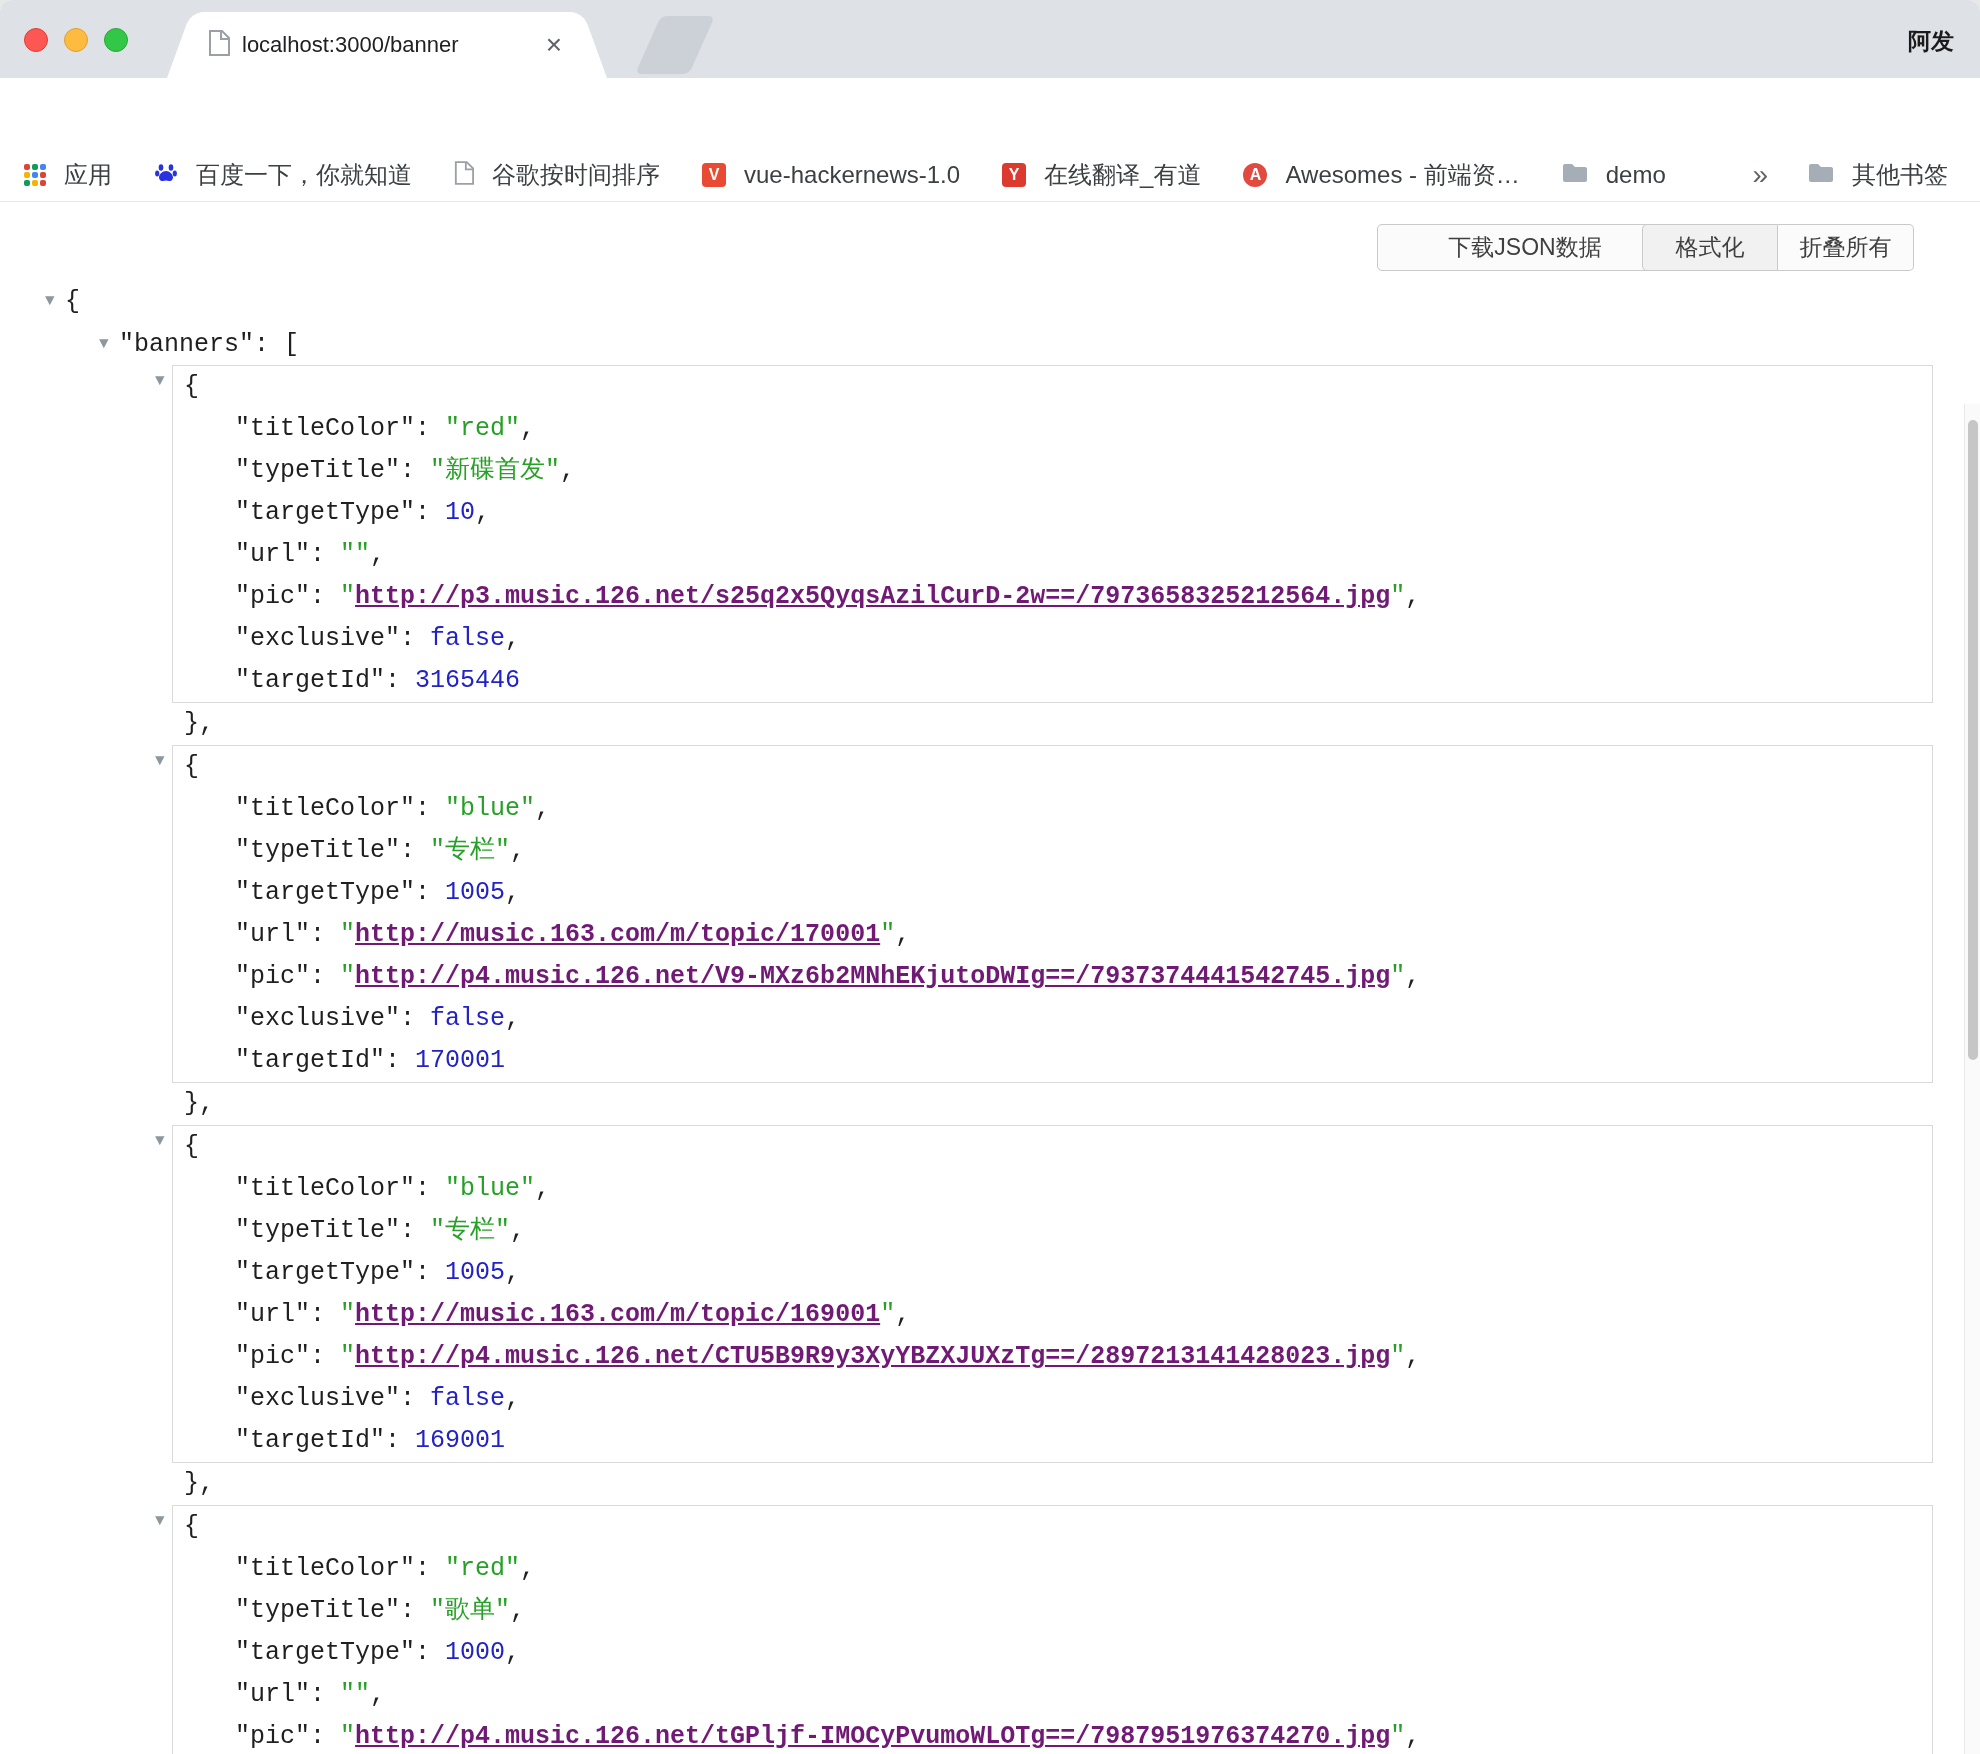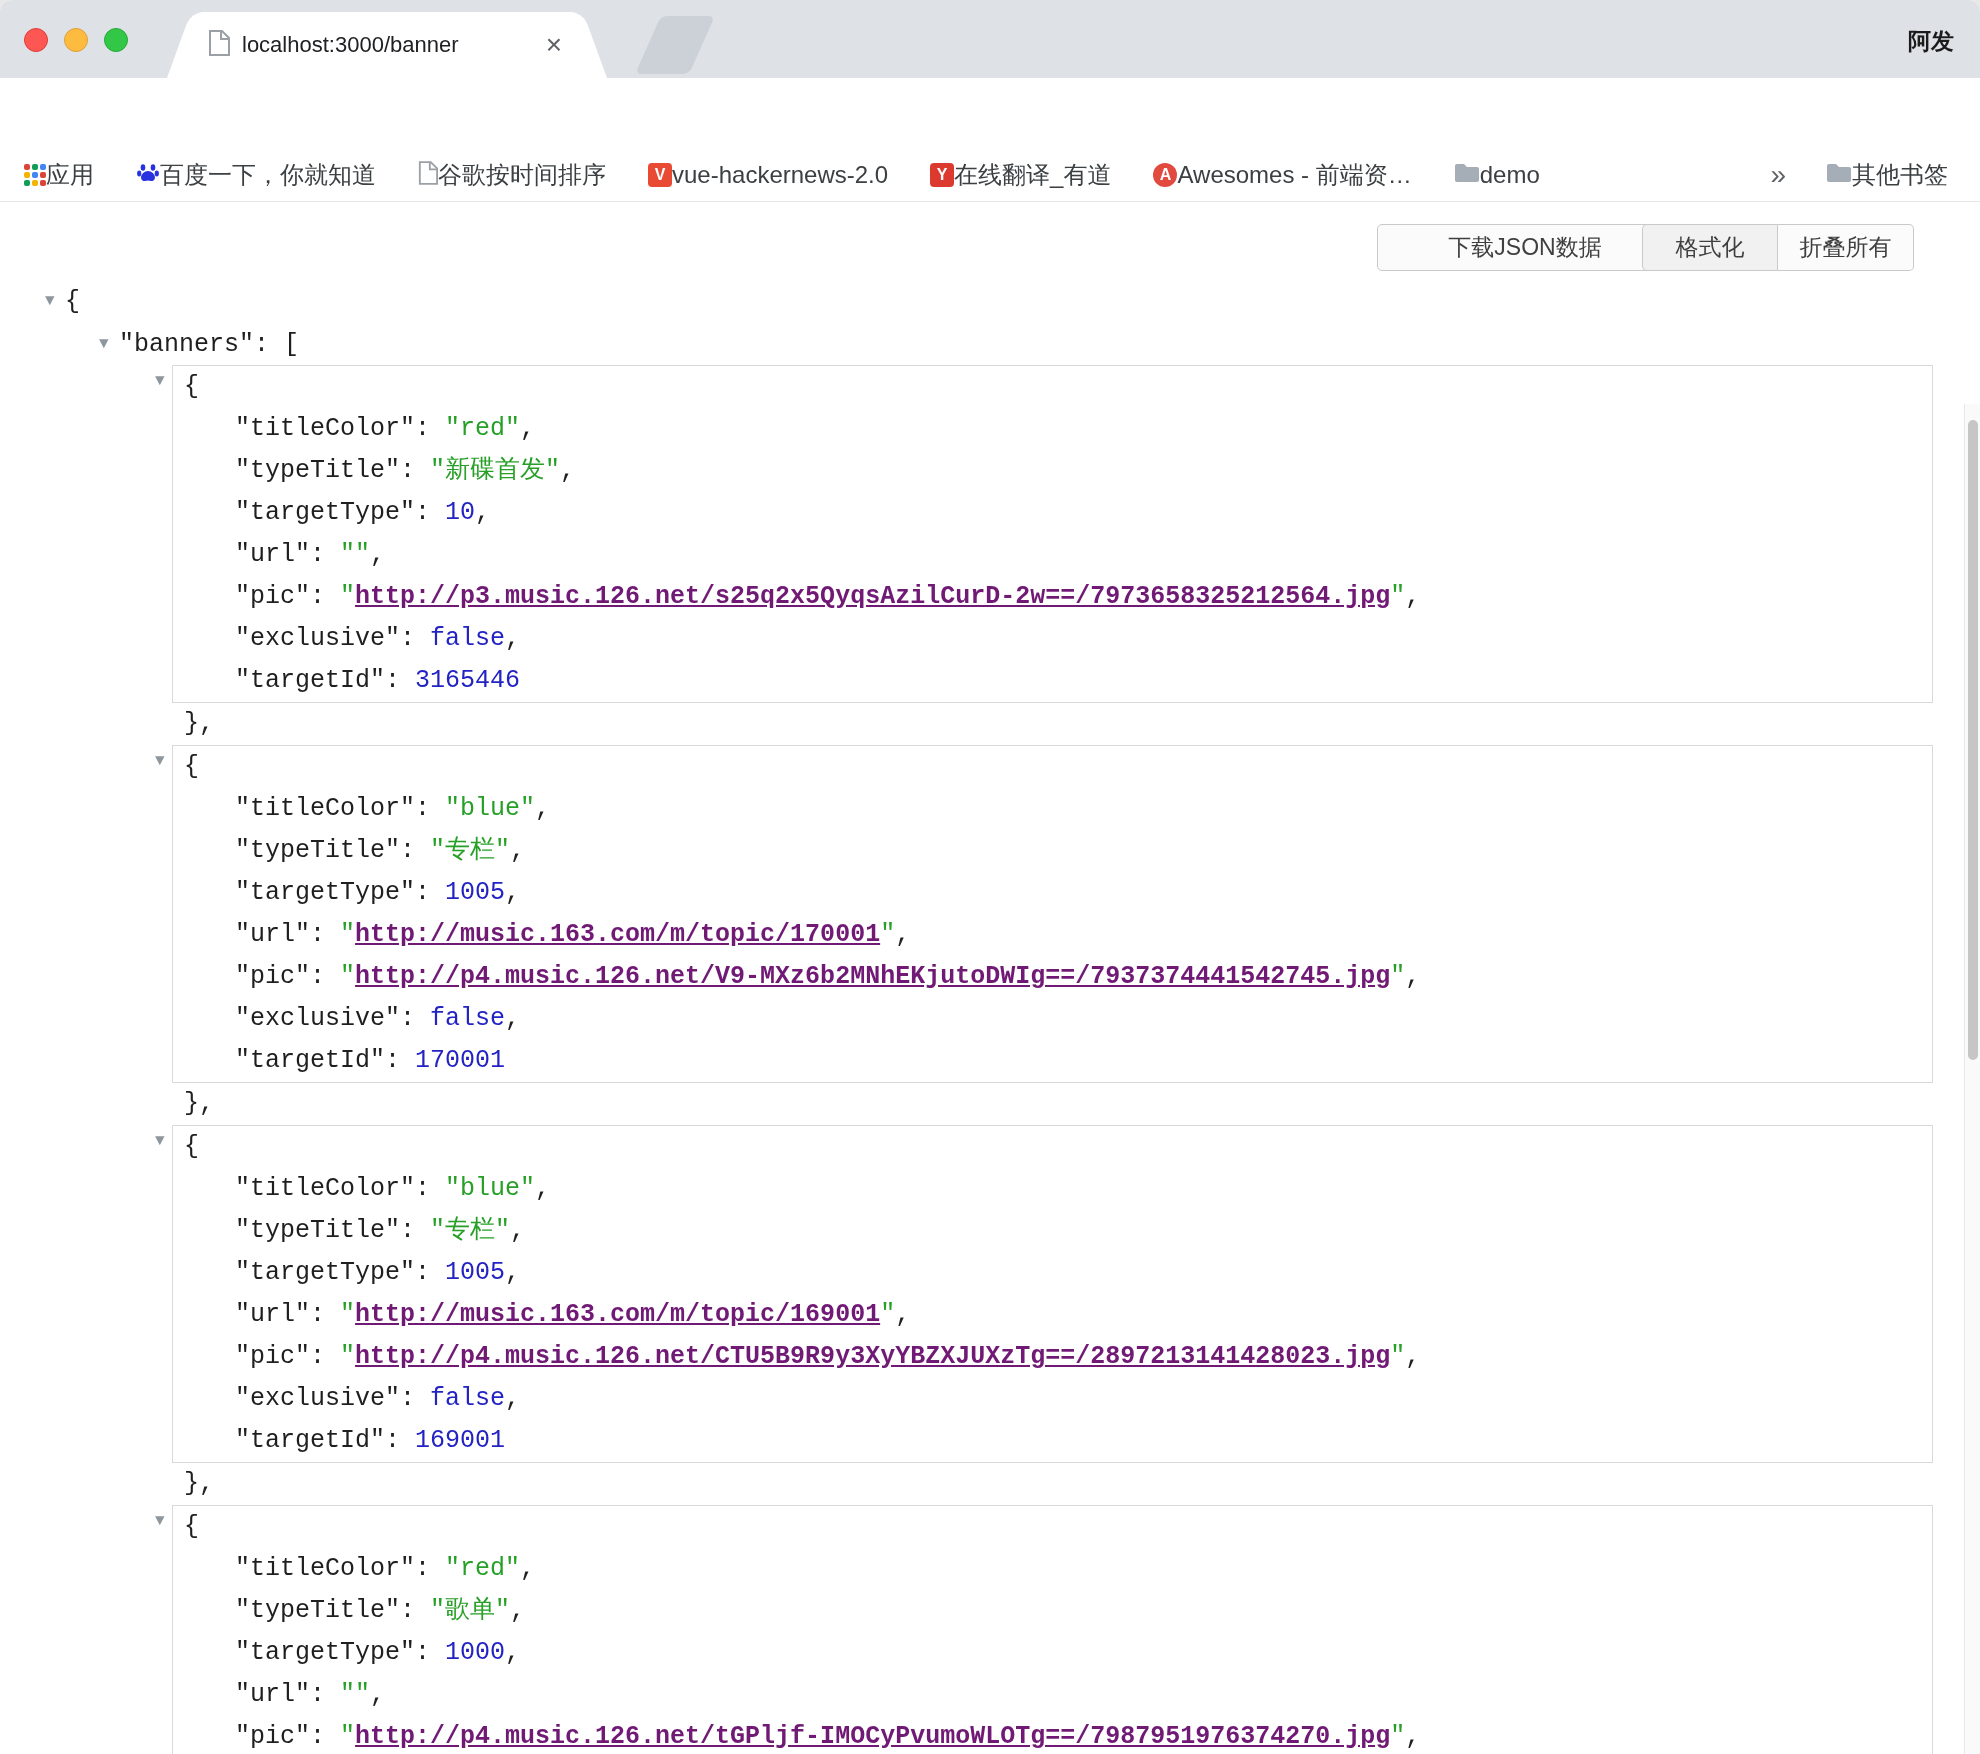--- a/index.html
+++ b/index.html
@@ -59,21 +59,21 @@
   .ext-yt { left:1698px; }
   .ext-qr { left:1754px; }
   .ext-paw { left:1810px; }
   .ext-shield { left:1866px; }
   .menu-dots { position:absolute; left:1934px; top:96px; width:30px; height:34px;
     display:flex; flex-direction:column; align-items:center; justify-content:space-between; padding:4px 0; cursor:pointer; }
   .menu-dots i { width:6px; height:6px; border-radius:50%; background:#5f6368; }
   
   .bookmarks { position:absolute; left:0; top:148px; right:0; height:54px; background:#fff;
     border-bottom:1px solid #e4e6e8; display:flex; align-items:center; padding:0 24px; }
-  .bm { display:flex; align-items:center; gap:0; margin-right:42px; cursor:pointer; white-space:nowrap; }
+  .bm { display:flex; align-items:center; gap:18px; margin-right:42px; cursor:pointer; white-space:nowrap; }
   .bm-label { font-size:24px; color:#3c4043; }
   .icon-apps { width:22px; height:22px; display:grid; grid-template-columns:repeat(3,1fr); gap:2px; }
   .icon-apps i { border-radius:2px; }
   .icon-apps i:nth-child(1){background:#db4437}.icon-apps i:nth-child(2){background:#0f9d58}
   .icon-apps i:nth-child(3){background:#4285f4}.icon-apps i:nth-child(4){background:#f4b400}
   .icon-apps i:nth-child(5){background:#4285f4}.icon-apps i:nth-child(6){background:#db4437}
   .icon-apps i:nth-child(7){background:#0f9d58}.icon-apps i:nth-child(8){background:#f4b400}
   .icon-apps i:nth-child(9){background:#db4437}
   .tile { width:24px; height:24px; border-radius:4px; color:#fff; font-weight:bold; font-size:16px;
     display:flex; align-items:center; justify-content:center; }
@@ -260,21 +260,21 @@
       <span>
         <svg width="20" height="24" viewBox="0 0 22 26">
             <path d="M2 1h12l7 7v17H2z" fill="#fff" stroke="#9aa0a6" stroke-width="2"></path>
             <path d="M13 1v8h8" fill="none" stroke="#9aa0a6" stroke-width="2"></path>
           </svg>
       </span>
       <span class="bm-label">谷歌按时间排序</span>
     </span>
     <span class="bm">
       <span class="tile vue">V</span>
-      <span class="bm-label">vue-hackernews-2.0</span>
+      <span class="bm-label">vue-hackernews-1.0</span>
     </span>
     <span class="bm">
       <span class="tile yd">Y</span>
       <span class="bm-label">在线翻译_有道</span>
     </span>
     <span class="bm">
       <span class="tile aw">A</span>
       <span class="bm-label">Awesomes - 前端资…</span>
     </span>
     <span class="bm">

